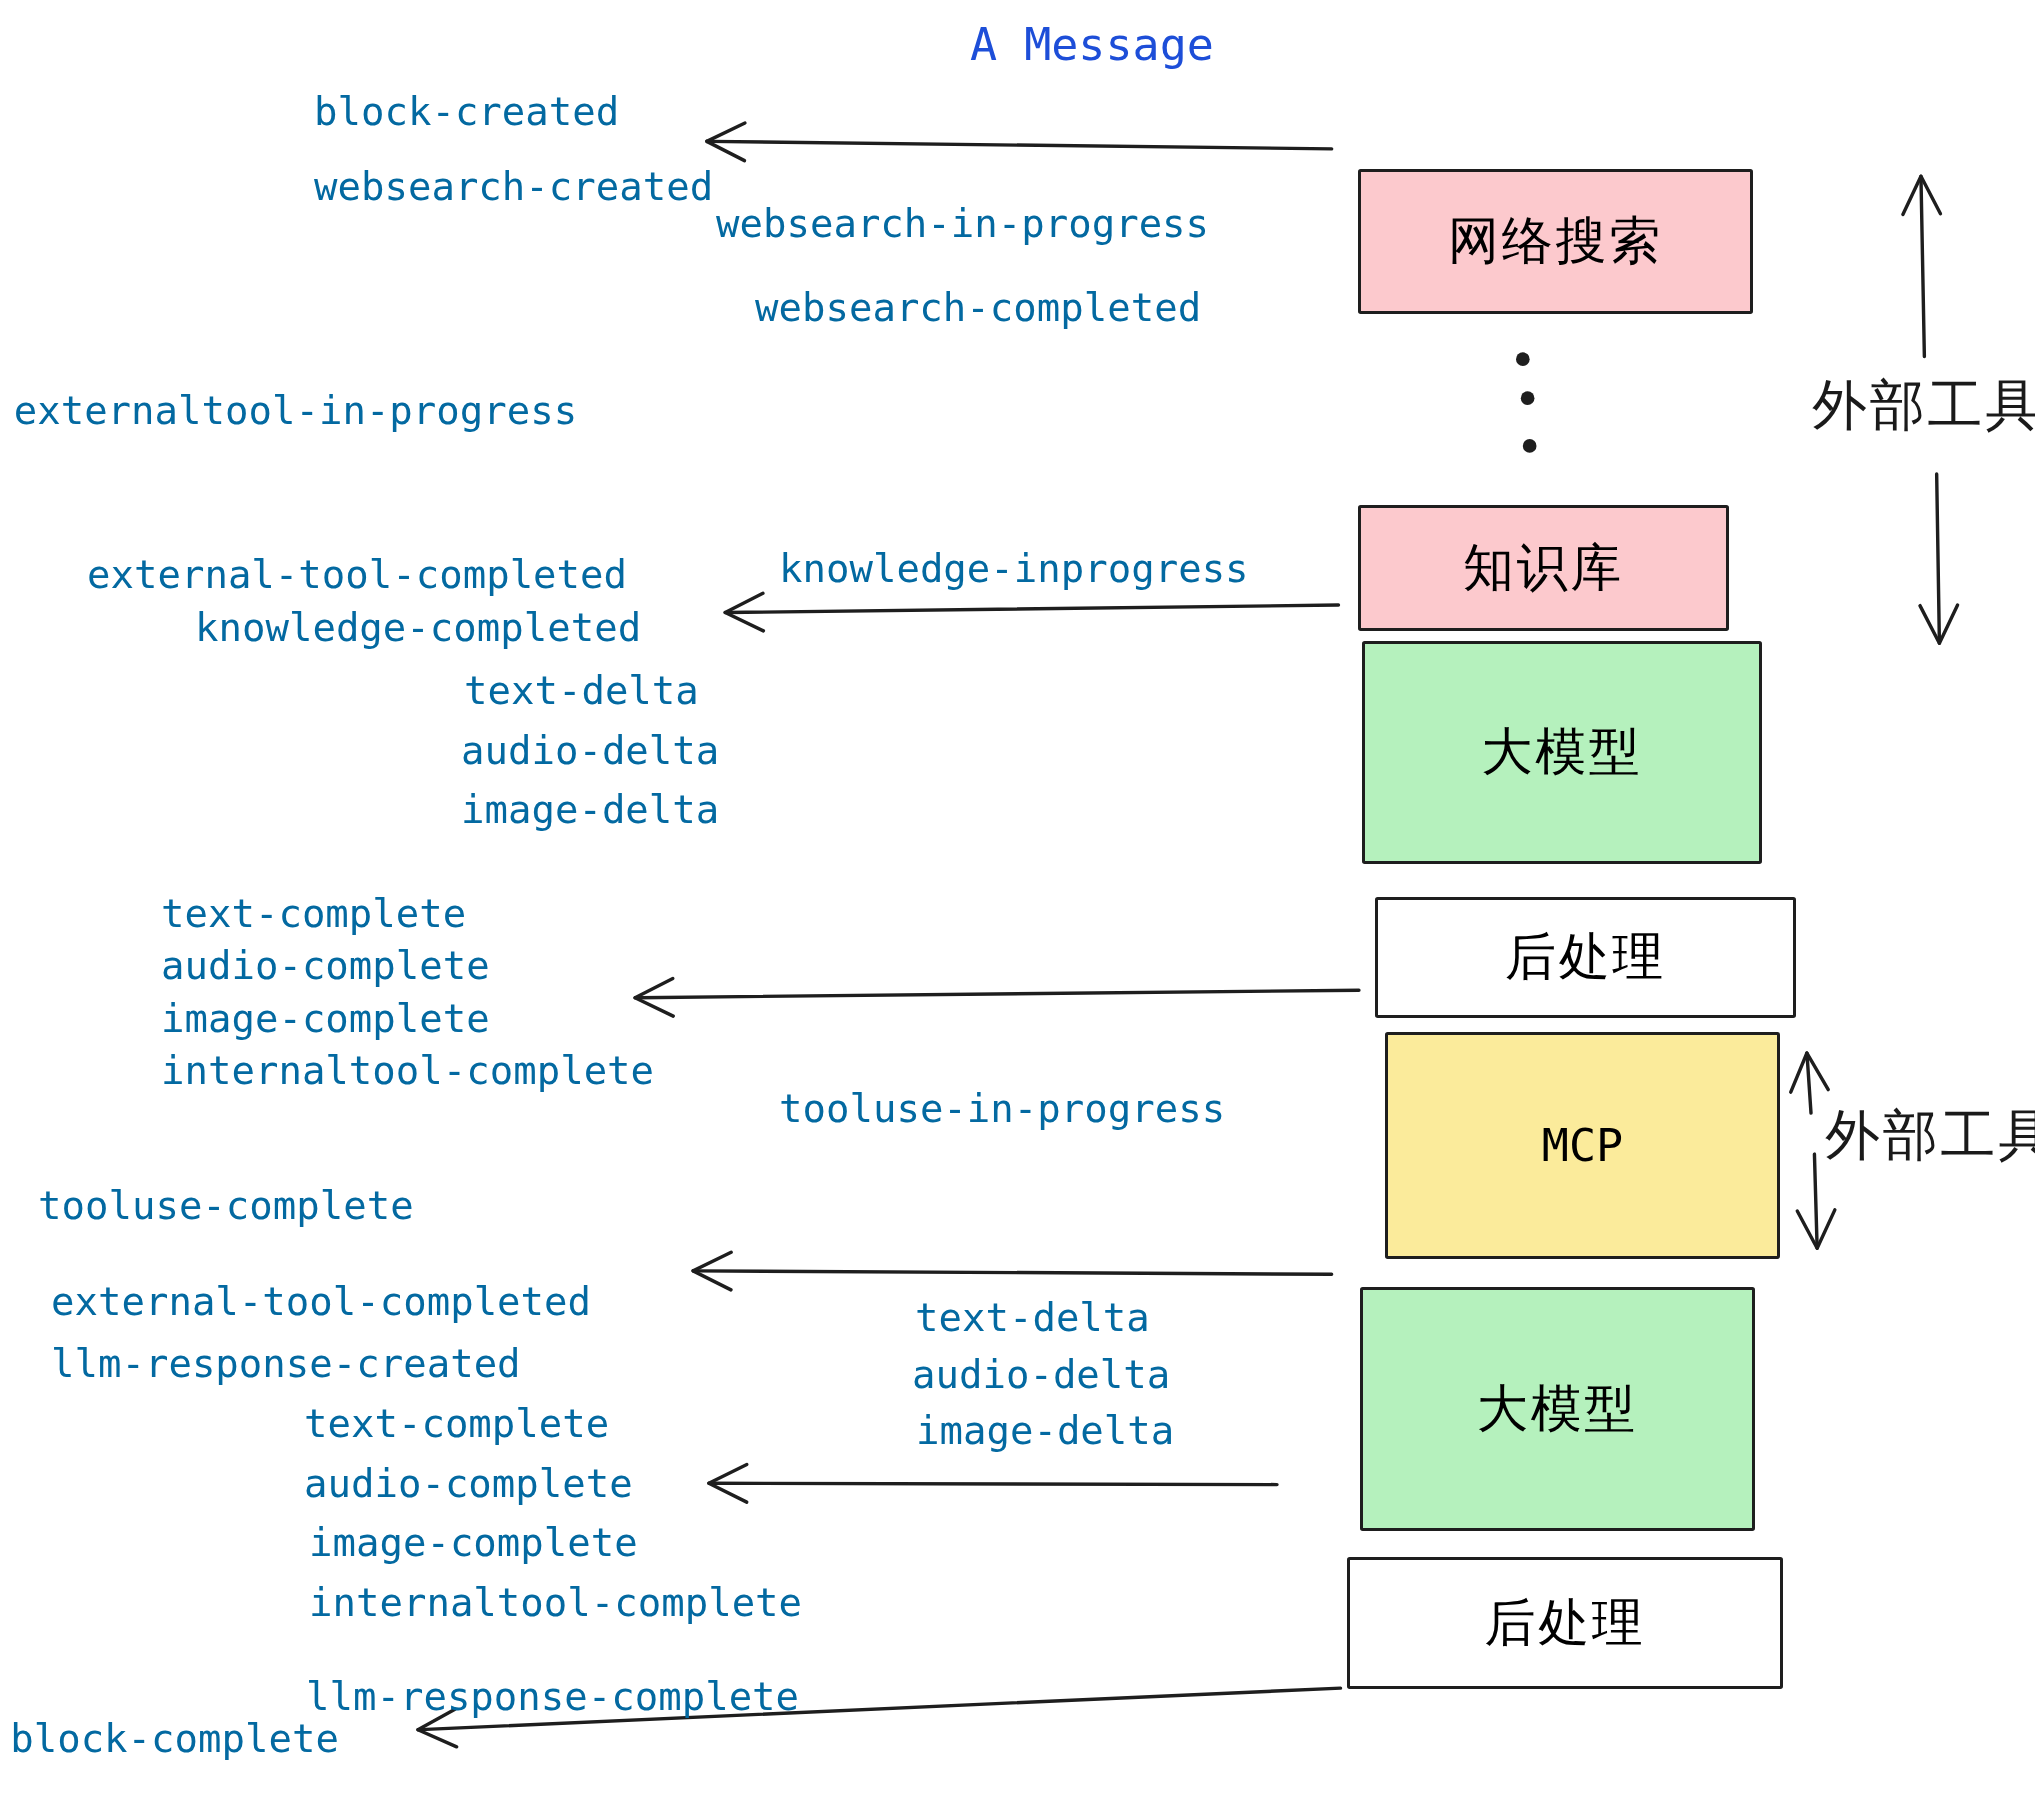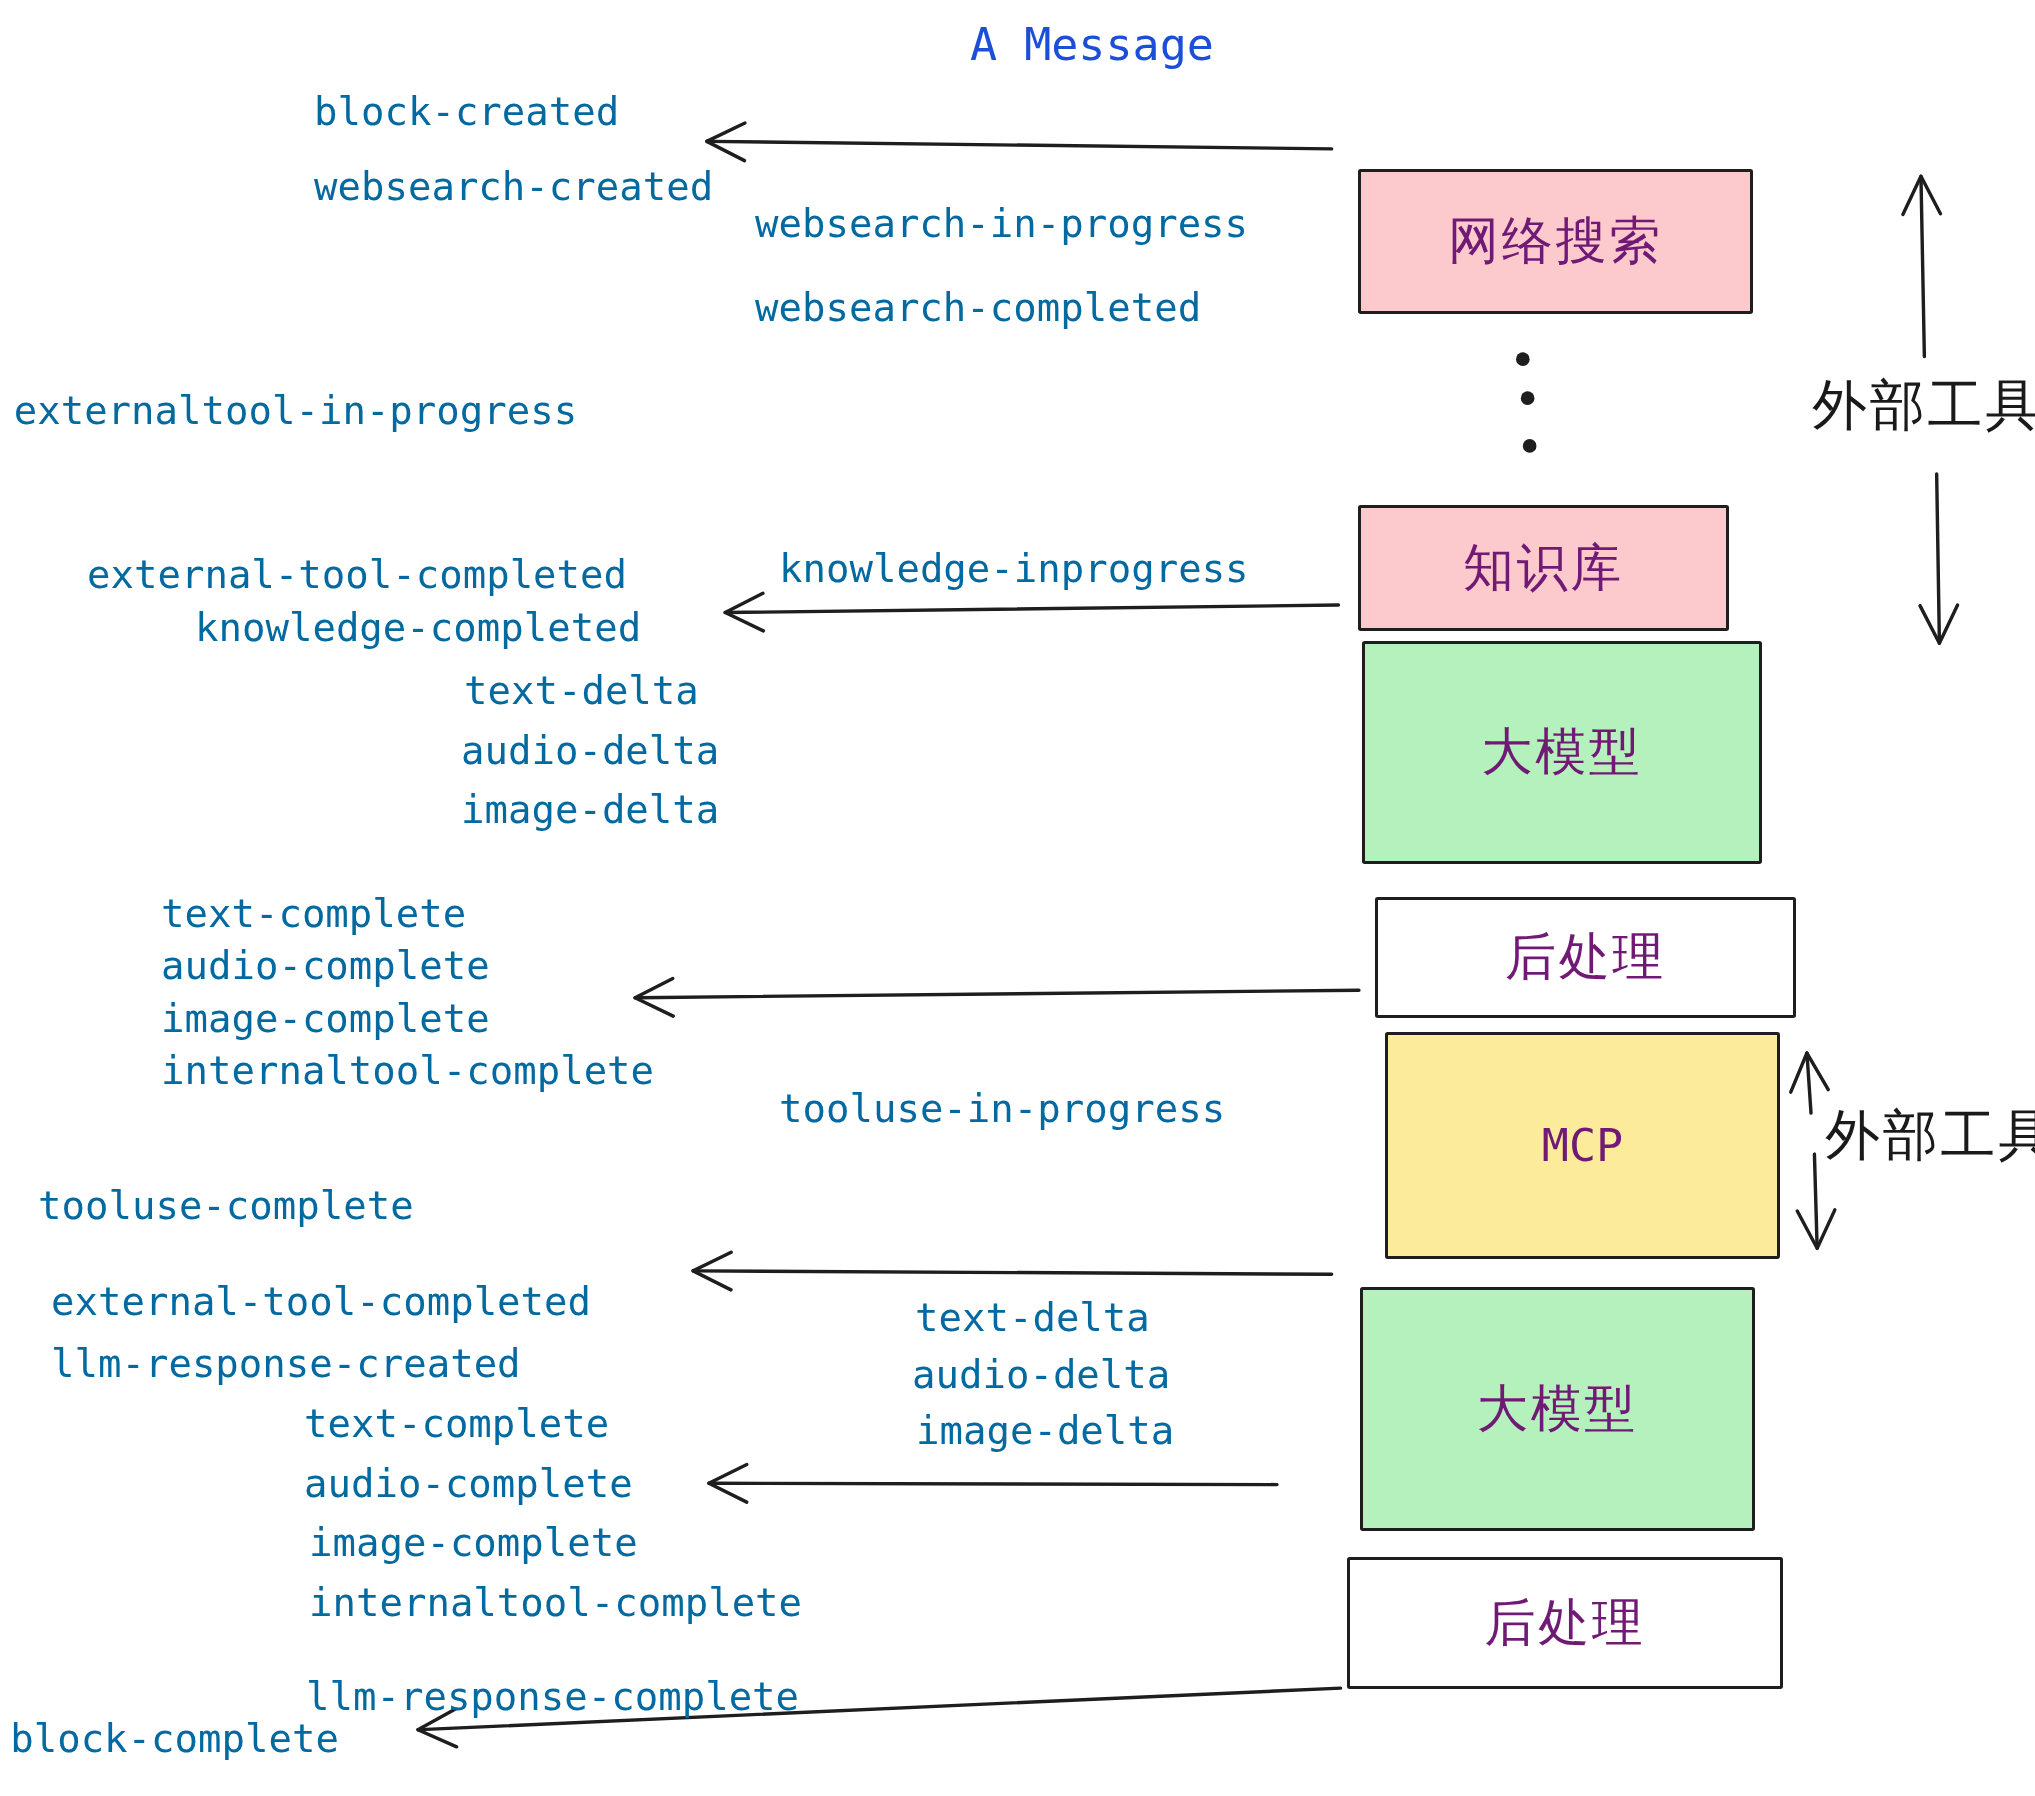--- a/index.html
+++ b/index.html
@@ -30,21 +30,21 @@
     box-sizing:border-box;
     border:3.4px solid #1e1e1e;
     border-radius:2.7px;
     display:flex;
     align-items:center;
     justify-content:center;
   }
   .node-box .box-label{
     font-family:"Liberation Sans", sans-serif;
     font-size:51px;
-    color:#701a75;
+    color:#000000;
     letter-spacing:2.7px;
     white-space:pre;
   }
   .node-box .box-label.latin{
     font-family:"DejaVu Sans Mono", monospace;
     font-size:45px;
     letter-spacing:0;
   }
   .side-label{
     position:absolute;
@@ -140,21 +140,21 @@
       <div class="node-box" style="left: 1360px; top: 1287px; width: 395px; height: 244px; background: rgb(181, 241, 189);">
         <span class="box-label">大模型</span>
       </div>
       <div class="node-box" style="left: 1347px; top: 1557px; width: 436px; height: 132px; background: rgb(255, 255, 255);">
         <span class="box-label">后处理</span>
       </div>
     </div>
   <div id="events">
       <div class="event-label" style="left: 314px; top: 111px;">block-created</div>
       <div class="event-label" style="left: 314px; top: 186px;">websearch-created</div>
-      <div class="event-label" style="left: 755px; top: 223px;">websearch-in-progress</div>
+      <div class="event-label" style="left: 716px; top: 223px;">websearch-in-progress</div>
       <div class="event-label" style="left: 755px; top: 307px;">websearch-completed</div>
       <div class="event-label" style="left: 13.7px; top: 410px;">externaltool-in-progress</div>
       <div class="event-label" style="left: 779px; top: 552px; margin-top: 16px;">knowledge-inprogress</div>
       <div class="event-label" style="left: 87px; top: 574px;">external-tool-completed</div>
       <div class="event-label" style="left: 195px; top: 627px;">knowledge-completed</div>
       <div class="event-label" style="left: 464px; top: 690px;">text-delta</div>
       <div class="event-label" style="left: 461px; top: 750px;">audio-delta</div>
       <div class="event-label" style="left: 461px; top: 809px;">image-delta</div>
       <div class="event-label" style="left: 161px; top: 913px;">text-complete</div>
       <div class="event-label" style="left: 161px; top: 965px;">audio-complete</div>

